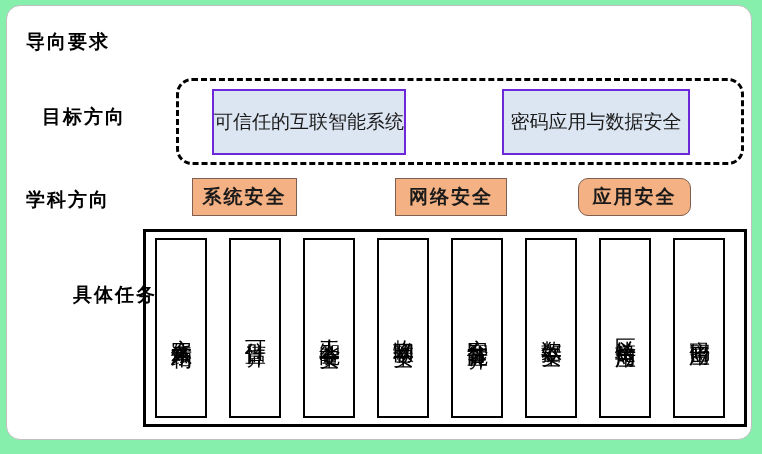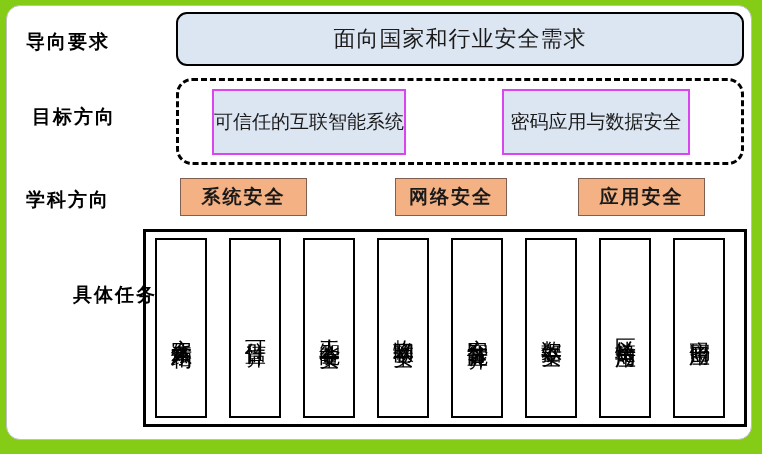--- a/index.html
+++ b/index.html
@@ -7,21 +7,21 @@
     padding: 0;
     background: #ffffff;
   }
   body {
     font-family: "Liberation Serif", "DejaVu Serif", serif;
   }
   #canvas {
     position: relative;
     width: 762px;
     height: 454px;
-    background: #84cc16;
+    background: #86efac;
     overflow: hidden;
   }
   
   #outer-frame {
     position: absolute;
     left: 6px;
     top: 5px;
     width: 746px;
     height: 435px;
     border: 1.5px solid #bfbfbf;
@@ -33,21 +33,21 @@
   .row-label {
     position: absolute;
     font-weight: bold;
     font-size: 19px;
     letter-spacing: 2px;
     color: #000000;
     white-space: nowrap;
     font-family: "Liberation Serif", "DejaVu Serif", serif;
   }
   #label-row-0 { left: 26px; top: 29px; }
-  #label-row-1 { left: 32px; top: 104px; text-align: center; }
+  #label-row-1 { left: 42px; top: 104px; text-align: center; }
   #label-row-2 { left: 26px; top: 187px; font-family: Liberation Serif, serif; }
   #label-row-3 { left: 26px; top: 282px; margin-left: 47px; }
 
   
   #top-box {
     position: absolute;
     left: 176px;
     top: 12px;
     width: 568px;
     height: 54px;
@@ -73,21 +73,21 @@
     top: 78px;
     width: 568px;
     height: 87px;
     border: 3px dashed #000000;
     border-radius: 16px;
     box-sizing: border-box;
   }
   .goal-box {
     position: absolute;
     background: #dce6f2;
-    border: 2px solid #d946ef;
+    border: 2px solid #6d28d9;
     box-sizing: border-box;
     display: flex;
     align-items: center;
     justify-content: center;
     text-align: center;
     line-height: 1.25;
     font-size: 19px;
     color: #1a1a1a;
     font-family: "Liberation Serif", "DejaVu Serif", serif;
   }
@@ -104,23 +104,23 @@
     box-sizing: border-box;
     display: flex;
     align-items: center;
     justify-content: center;
     font-weight: bold;
     font-size: 19px;
     letter-spacing: 2px;
     color: #1a1a1a;
     font-family: "Liberation Serif", "DejaVu Serif", serif;
   }
-  #discipline-box-0 { left: 180px; width: 127px; }
+  #discipline-box-0 { left: 192px; width: 105px; }
   #discipline-box-1 { left: 395px; width: 112px; }
-  #discipline-box-2 { left: 578px; width: 127px; }
+  #discipline-box-2 { left: 578px; width: 113px; border-radius: 10px; }
 
   
   #task-frame {
     position: absolute;
     left: 143px;
     top: 229px;
     width: 604px;
     height: 198px;
     border: 3px solid #000000;
     box-sizing: border-box;
@@ -160,23 +160,20 @@
 
 <div id="canvas">
 
   <div id="outer-frame"></div>
 
   <div class="row-label" id="label-row-0">导向要求</div>
   <div class="row-label" id="label-row-1">目标方向</div>
   <div class="row-label" id="label-row-2">学科方向</div>
   <div class="row-label" id="label-row-3">具体任务</div>
 
-  <div id="top-box">
-    <span class="box-text">面向国家和行业安全需求</span>
-  </div>
 
   <div id="goal-dashed"></div>
   <div class="goal-box" id="goal-box-0">可信任的互联智能系统</div>
   <div class="goal-box" id="goal-box-1">密码应用与数据安全</div>
 
   <div class="discipline-box" id="discipline-box-0">系统安全</div>
   <div class="discipline-box" id="discipline-box-1">网络安全</div>
   <div class="discipline-box" id="discipline-box-2">应用安全</div>
 
   <div id="task-frame"></div>

